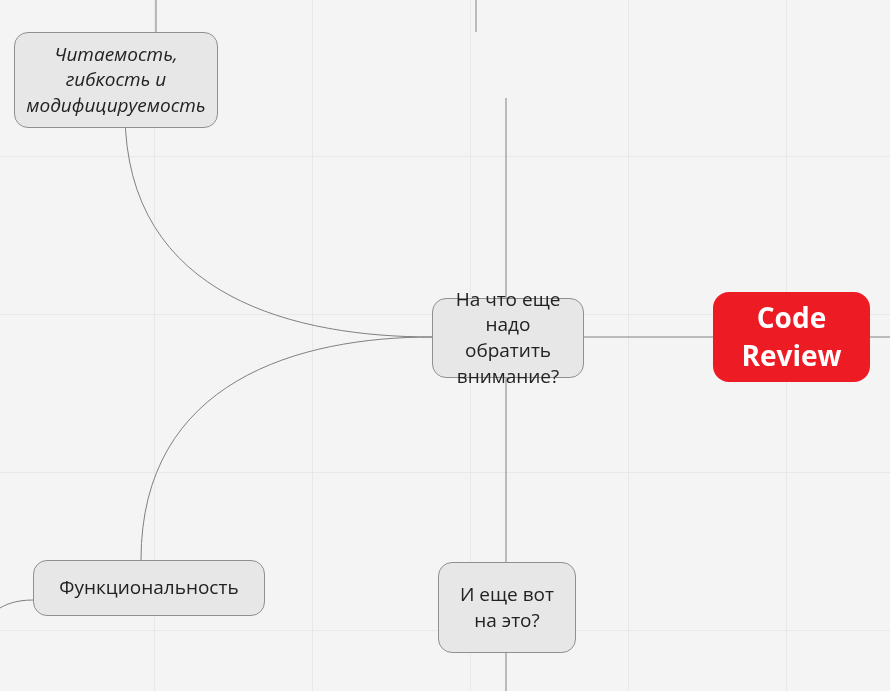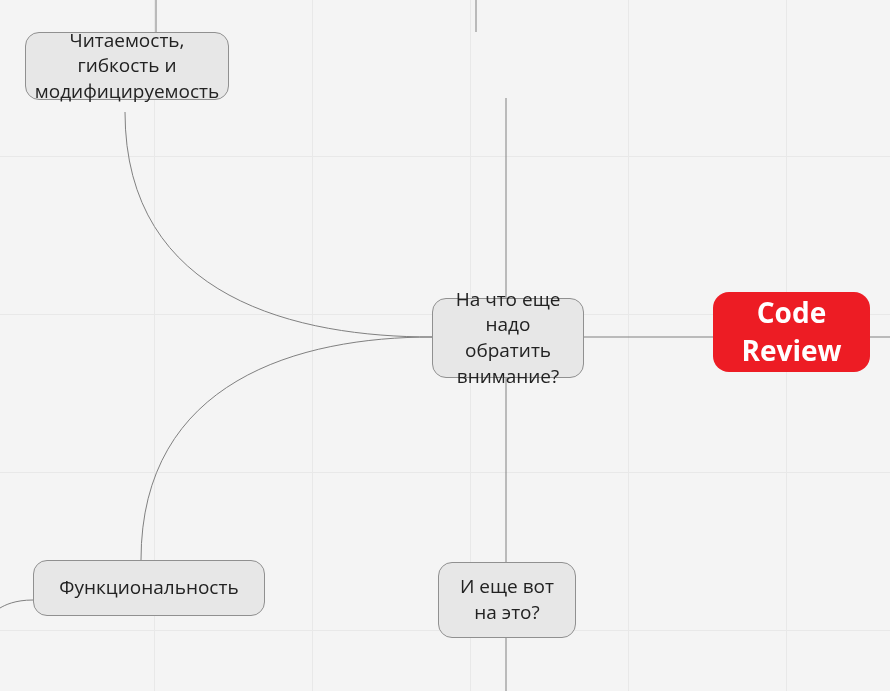--- a/index.html
+++ b/index.html
@@ -78,33 +78,33 @@
     <path d="M 156 32 L 156 0" stroke="#808080" stroke-width="1" fill="none"></path>
     <path d="M 476 32 L 476 0" stroke="#808080" stroke-width="1" fill="none"></path>
 
     <path d="M 506 638 L 506 691" stroke="#808080" stroke-width="1" fill="none"></path>
 
     <path d="M 33 600 C 15 600, 5 605, 0 608" stroke="#808080" stroke-width="1" fill="none"></path>
 
     <path d="M 870 337 L 890 337" stroke="#808080" stroke-width="1" fill="none"></path>
   </svg>
 
-  <div class="node root" style="left:713px; top:292px; width:157px; height:80px;">
+  <div class="node root" style="left:713px; top:292px; width:157px; height:90px;">
     <span>Code Review</span>
   </div>
 
   <div class="node" style="left:432px; top:298px; width:152px; height:80px;justify-content:flex-end;">
     <span>На что еще надо обратить внимание?</span>
   </div>
 
-  <div class="node" style="left:25px; top:32px; width:204px; height:68px;">
+  <div class="node" style="left:14px; top:32px; width:204px; height:96px;font-style:italic;">
     <span>Читаемость, гибкость и модифицируемость</span>
   </div>
 
 
   <div class="node" style="left:33px; top:560px; width:232px; height:56px;">
     <span>Функциональность</span>
   </div>
 
-  <div class="node" style="left:438px; top:562px; width:138px; height:76px;">
+  <div class="node" style="left:438px; top:562px; width:138px; height:91px;">
     <span>И еще вот на это?</span>
   </div>
 </div>
 
 </body></html>

